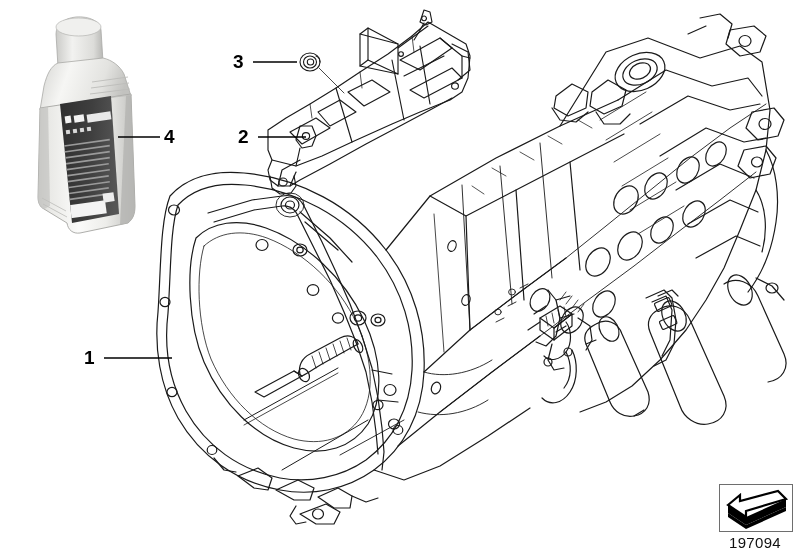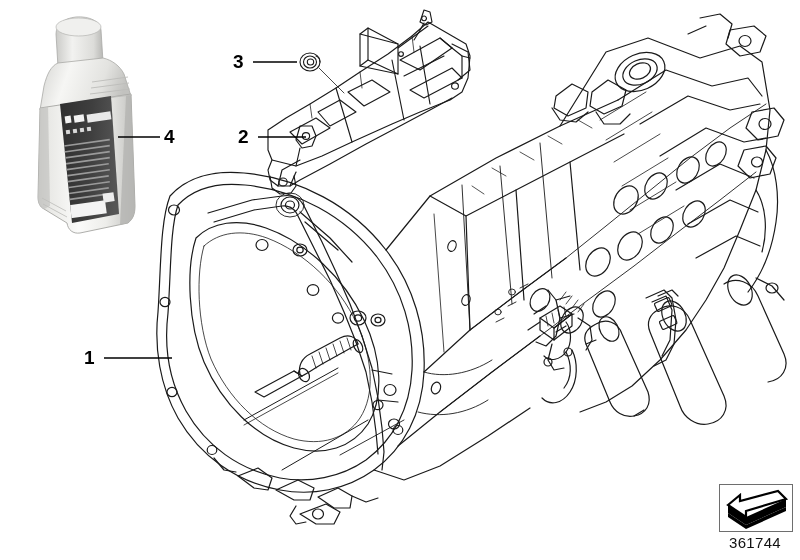--- a/index.html
+++ b/index.html
@@ -471,15 +471,15 @@
 
   <div class="iconbox">
     <svg width="72" height="46" viewBox="0 0 72 46">
 
       <polygon points="8,20 20,10 20,16 58,6 66,14 26,26 26,32" fill="#ffffff" stroke="#000000" stroke-width="2.2" stroke-linejoin="miter"></polygon>
 
       <polygon points="8,20 26,32 26,32 66,14 66,22 26,40 8,28" fill="#000000"></polygon>
       <polygon points="8,28 26,40 66,22 66,26 26,44 8,32" fill="#000000"></polygon>
     </svg>
   </div>
-  <div class="partnum">361744</div>
+  <div class="partnum">197094</div>
 
 </div>
 
 </body></html>

